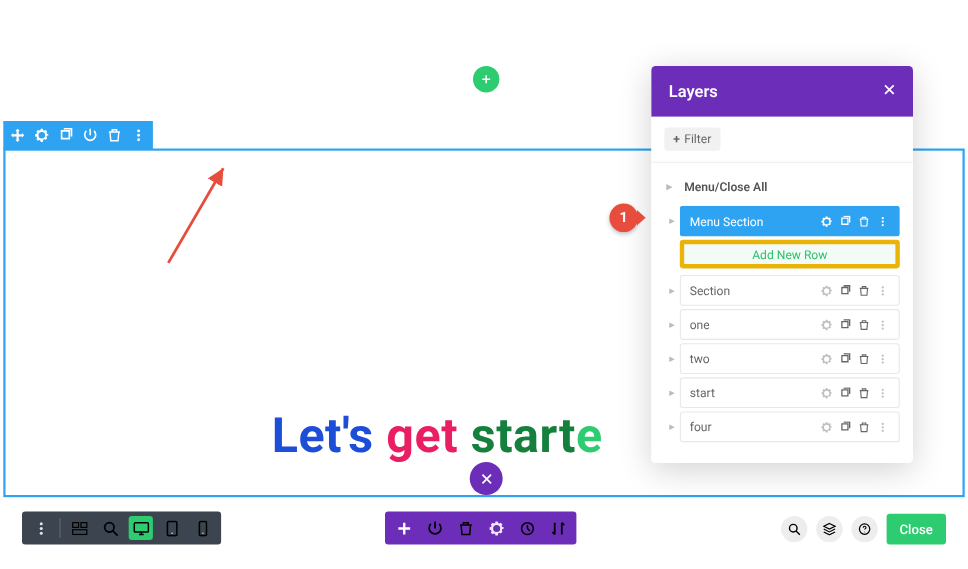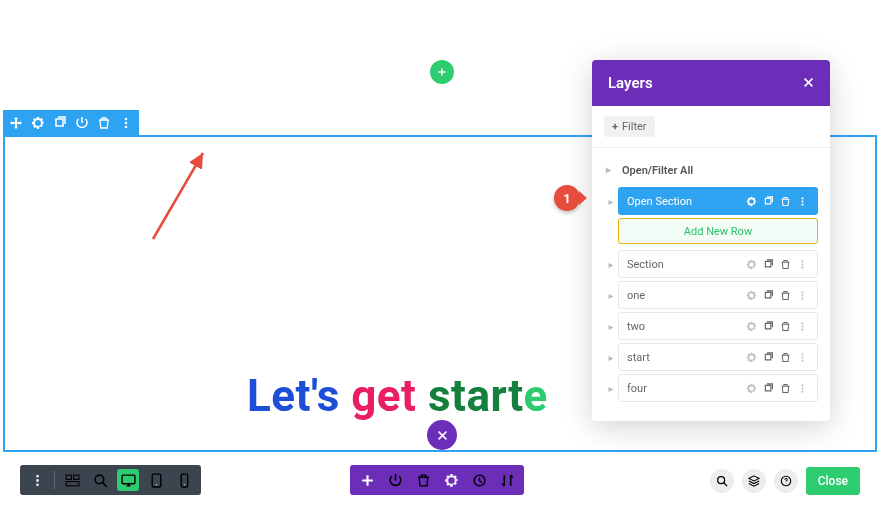--- a/index.html
+++ b/index.html
@@ -40,21 +40,21 @@
   .lp-caret { width: 14px; color: #bbb; font-size: 10px; text-align: center; cursor: pointer; }
   .lp-item { flex: 1; height: 100%; display: flex; align-items: center; padding: 0 8px; border-radius: 3px; font-size: 11px; color: #666; border: 1px solid transparent; }
   .lp-item.bordered { border: 1px solid #e8e8e8; }
   .lp-item.active { background: #2ea3f2; color: #fff; }
   .lp-actions { display: flex; gap: 3px; margin-left: auto; }
   .lp-actions .a { width: 14px; height: 14px; display: flex; align-items: center; justify-content: center; cursor: pointer; }
   .lp-actions svg { width: 11px; height: 11px; fill: currentColor; }
   .lp-item.active .lp-actions svg { fill: #fff; }
   .lp-item.bordered .lp-actions svg { fill: #bfbfbf; }
 
-  .lp-addrow { margin: 3px 0 6px 14px; height: 26px; border: 1px solid #eab308; background: #f3fbf7; color: #29c26a; font-size: 11px; display: flex; align-items: center; justify-content: center; border-radius: 3px; cursor: pointer; }
+  .lp-addrow { margin: 3px 0 6px 14px; height: 26px; border: 4px solid #eab308; background: #f3fbf7; color: #29c26a; font-size: 11px; display: flex; align-items: center; justify-content: center; border-radius: 3px; cursor: pointer; }
 
   .callout { position: absolute; right: 293px; top: 185px; display: flex; align-items: center; }
   .callout-badge { width: 26px; height: 26px; border-radius: 50%; background: #e74c3c; box-shadow: 0 2px 4px rgba(0,0,0,0.25); color: #fff; font-weight: 700; font-size: 13px; display: flex; align-items: center; justify-content: center; }
   .callout-tail { width: 0; height: 0; border-top: 7px solid transparent; border-bottom: 7px solid transparent; border-left: 8px solid #e74c3c; margin-left: -1px; }
 
   .bottom-left { position: absolute; left: 20px; bottom: 22px; height: 30px; background: #3b444f; display: flex; align-items: center; padding: 0 6px; gap: 6px; border-radius: 3px; }
   .bottom-left .divider { width: 1px; height: 18px; background: rgba(255,255,255,0.2); }
   .bottom-left .tb-icon, .bottom-center .tb-icon { width: 22px; height: 22px; display:flex; align-items:center; justify-content:center; cursor:pointer; }
   .bottom-left svg { width: 15px; height: 15px; fill: rgba(255,255,255,0.85); }
   .bottom-left .tb-icon.active { background: #2ecc71; border-radius: 3px; }
@@ -205,26 +205,26 @@
           <use href="#i-x"></use>
         </svg></span>
   </div>
   <div class="lp-search-row">
     <div class="lp-filter">
         <span style="font-weight:bold">+</span>
         <span>Filter</span>
       </div>
   </div>
   <div class="lp-body">
-    <div class="lp-openclose">Open/Filter All</div>
+    <div class="lp-openclose">Menu/Close All</div>
 
     <div class="lp-row">
       <div class="lp-caret">▸</div>
       <div class="lp-item active">
-        <span>Open Section</span>
+        <span>Menu Section</span>
         <div class="lp-actions">
           <div class="a">
               <svg viewBox="0 0 14 14">
                 <use href="#i-gear"></use>
               </svg>
             </div>
           <div class="a">
               <svg viewBox="0 0 14 14">
                 <use href="#i-dup"></use>
               </svg>

